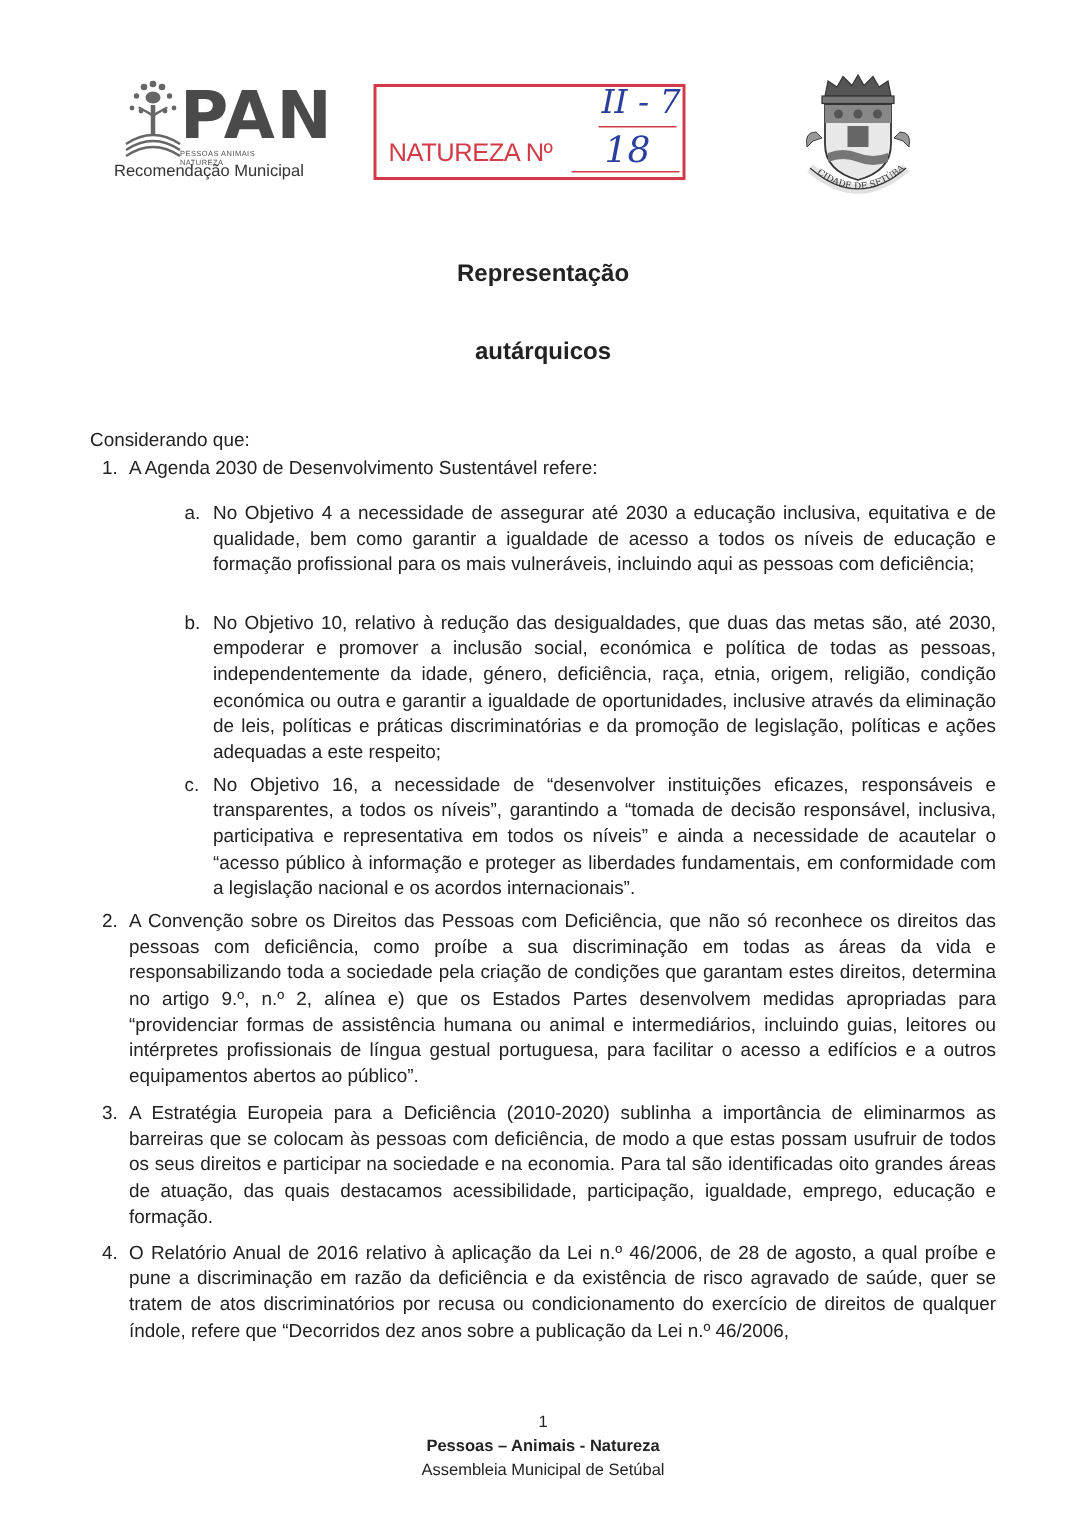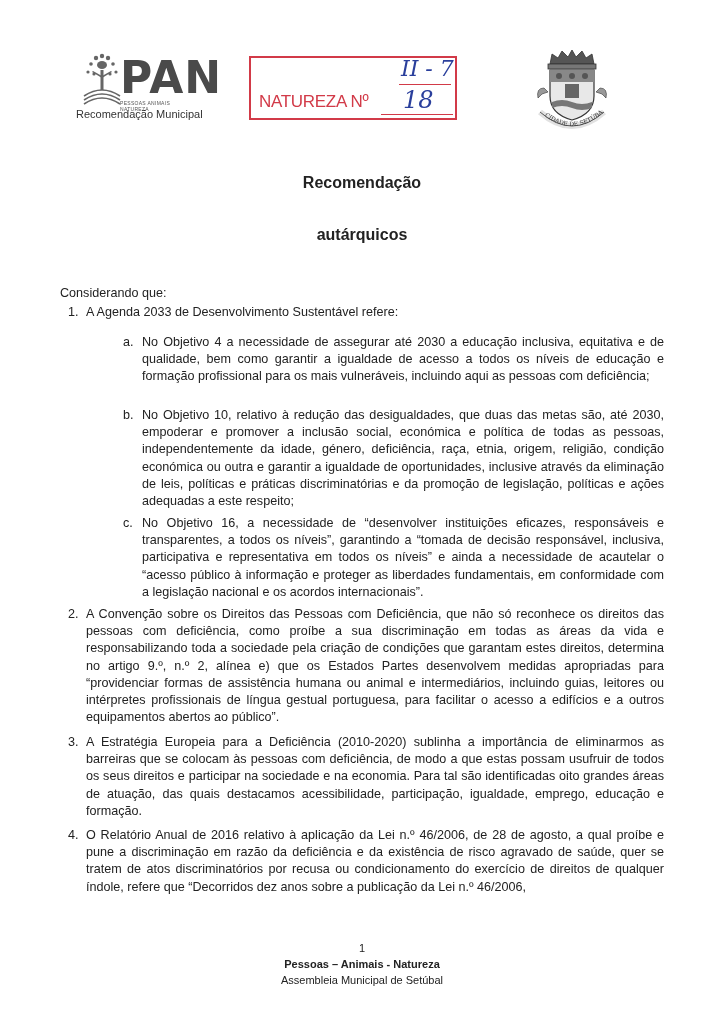--- a/index.html
+++ b/index.html
@@ -98,28 +98,28 @@
       </g>
     <rect x="33" y="36" width="14" height="14" fill="#666"></rect>
     <path d="M20 54 Q30 50 40 54 Q50 58 60 54 L60 60 Q50 64 40 60 Q30 56 20 60 Z" fill="#777"></path>
     <path d="M6 50 Q4 40 12 40 L16 44 L10 46 Z" fill="#999" stroke="#333" stroke-width="0.6"></path>
     <path d="M74 50 Q76 40 68 40 L64 44 L70 46 Z" fill="#999" stroke="#333" stroke-width="0.6"></path>
     <path id="arc" d="M8 64 Q40 92 72 64" fill="none" stroke="#333" stroke-width="6" stroke-opacity="0.15"></path>
     <path d="M8 64 Q40 92 72 64" fill="none" stroke="#333" stroke-width="0.8"></path>
     <text font-size="6" fill="#333" font-family="DejaVu Serif, serif"><textPath href="#arc" startOffset="8%">CIDADE DE SETÚBAL</textPath></text>
   </svg>
 
-  <div class="title t1">Recomendação</div>
+  <div class="title t1">Representação</div>
   <div class="title t3">autárquicos</div>
 
   <div class="body-text intro">Considerando que:</div>
 
   <div class="body-text item" style="top:304px;">
     <span class="num">1.</span>
-    <span>A Agenda 2033 de Desenvolvimento Sustentável refere:</span>
+    <span>A Agenda 2030 de Desenvolvimento Sustentável refere:</span>
   </div>
   <div class="body-text sub" style="top:334px;">
     <span class="let">a.</span>
     <span>No Objetivo 4 a necessidade de assegurar até 2030 a educação inclusiva, equitativa e de qualidade, bem como garantir a igualdade de acesso a todos os níveis de educação e formação profissional para os mais vulneráveis, incluindo aqui as pessoas com deficiência;</span>
   </div>
   <div class="body-text sub" style="top:407px;">
     <span class="let">b.</span>
     <span>No Objetivo 10, relativo à redução das desigualdades, que duas das metas são, até 2030, empoderar e promover a inclusão social, económica e política de todas as pessoas, independentemente da idade, género, deficiência, raça, etnia, origem, religião, condição económica ou outra e garantir a igualdade de oportunidades, inclusive através da eliminação de leis, políticas e práticas discriminatórias e da promoção de legislação, políticas e ações adequadas a este respeito;</span>
   </div>
   <div class="body-text sub" style="top:515px;">

